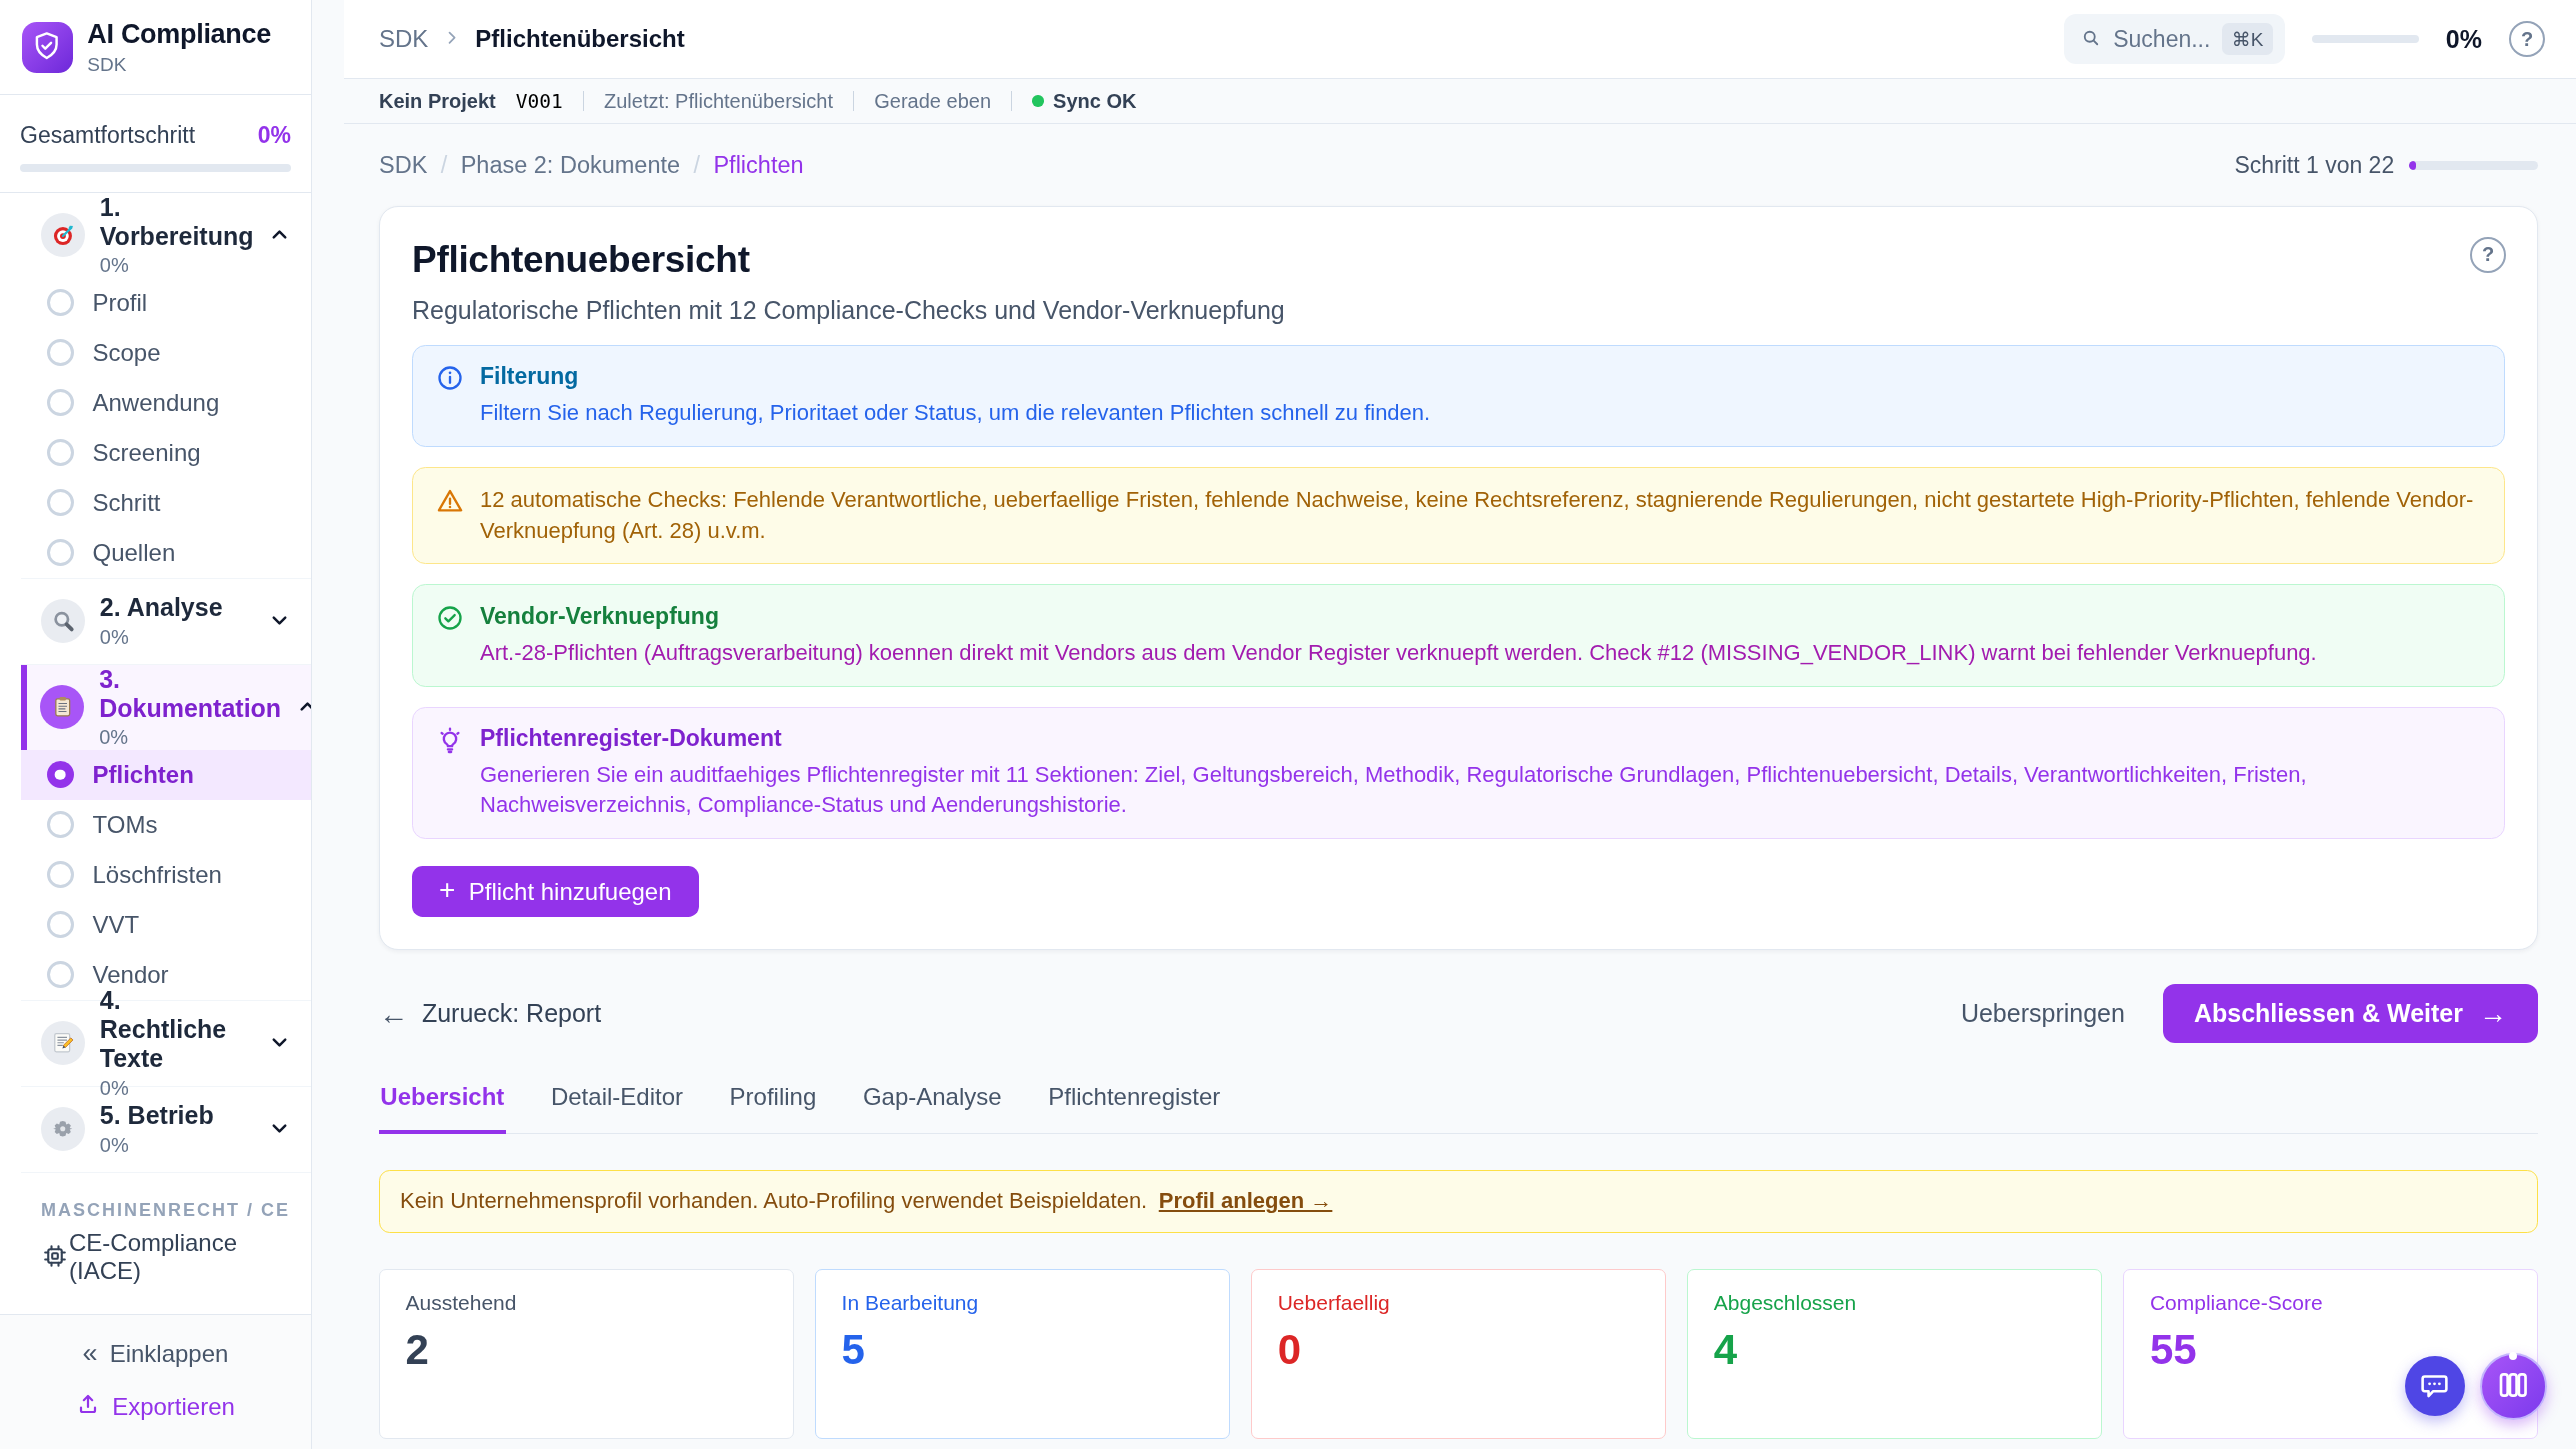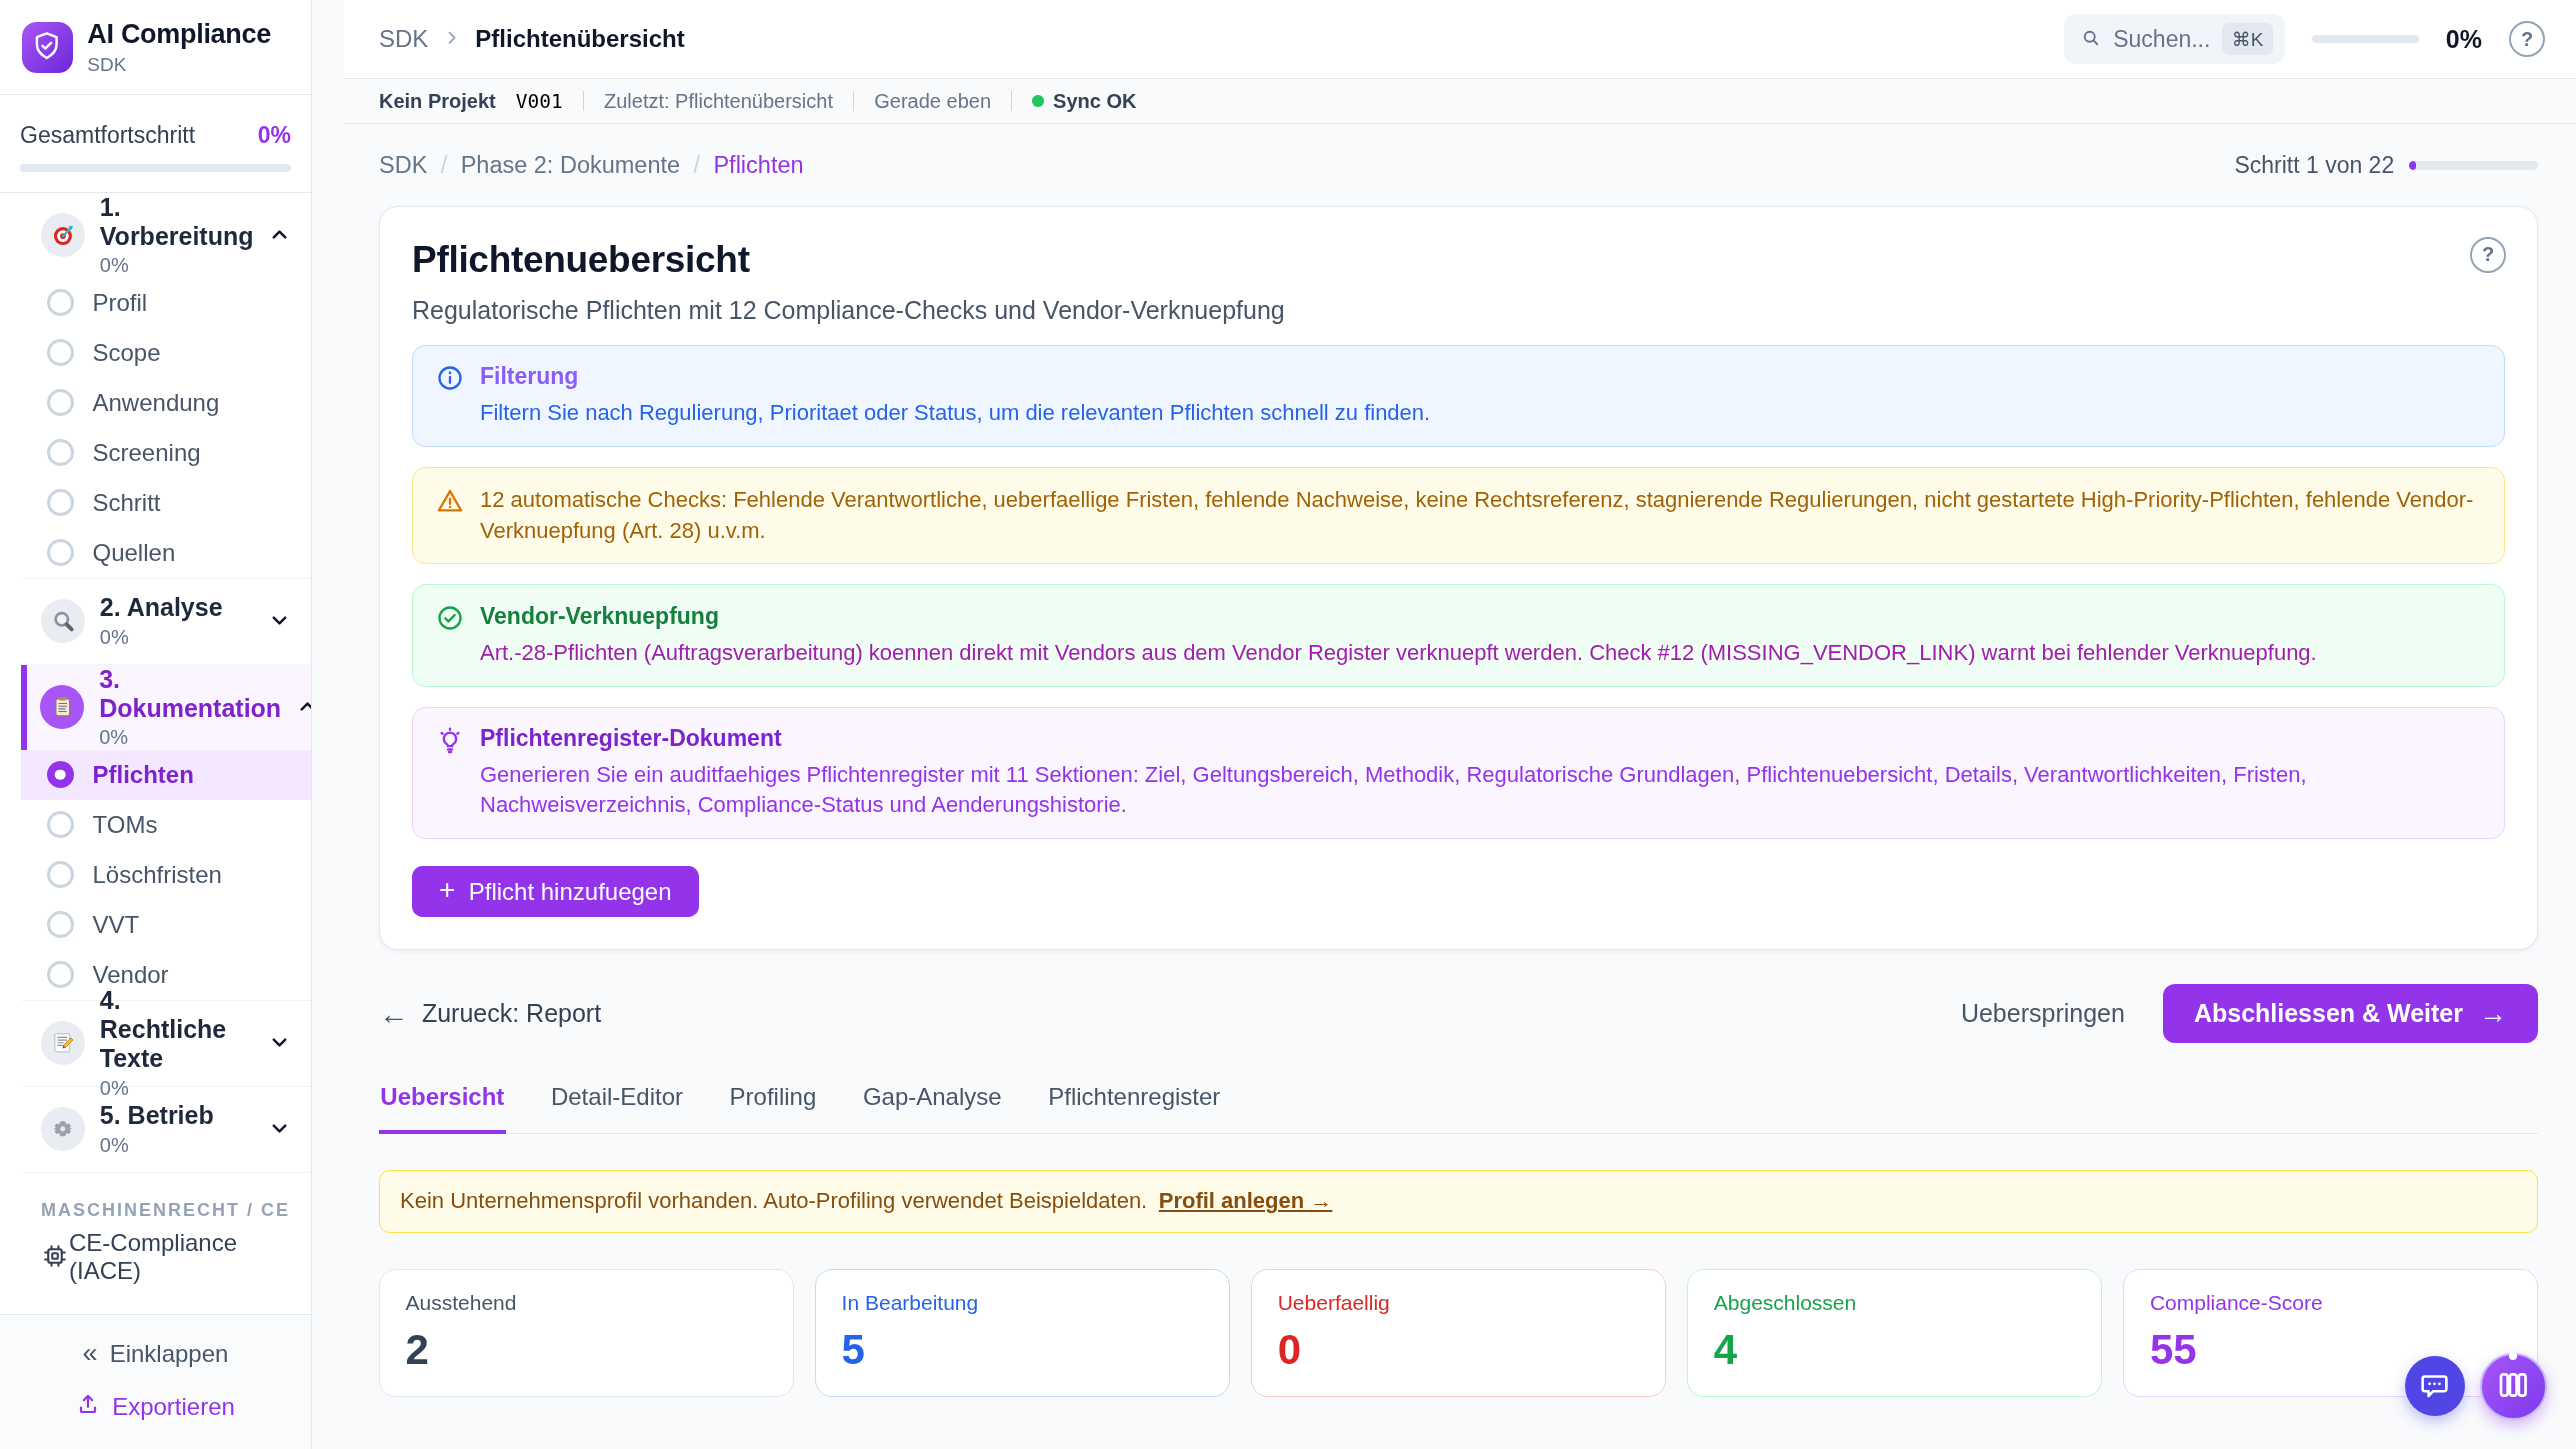--- a/index.html
+++ b/index.html
@@ -87,21 +87,21 @@
   .card-title { font-size:37px; font-weight:bold; color:#0f172a; letter-spacing:-0.3px;}
   .card-sub { font-size:25px; color:#475569; margin-top:14.8px; }
   .card-help { position:absolute; top:29.5px; right:31px; }
 
   .ibox { border-radius:13.4px; padding:17.4px 23px; display:flex; gap:16px; margin-top:20px; border:1.3px solid;}
   .ibox:first-of-type { margin-top:27px; }
   .ibox .ico { flex:none; margin-top:1.3px; }
   .ibox-title { font-size:23px; font-weight:bold; margin-bottom:8px;}
   .ibox-text { font-size:22px; line-height:1.38; }
   .ibox.blue { background:#eff6ff; border-color:#bfdbfe; }
-  .ibox.blue .ibox-title { color:#8b5cf6; } .ibox.blue .ibox-text { color:#2563eb; }
+  .ibox.blue .ibox-title { color:#0369a1; } .ibox.blue .ibox-text { color:#2563eb; }
   .ibox.yellow { background:#fefce8; border-color:#fde68a; }
   .ibox.yellow .ibox-title { color:#b45309; } .ibox.yellow .ibox-text { color:#a16207; }
   .ibox.green { background:#f0fdf4; border-color:#bbf7d0; }
   .ibox.green .ibox-title { color:#15803d; } .ibox.green .ibox-text { color:#a21caf; }
   .ibox.purple { background:#faf5ff; border-color:#e9d5ff; }
   .ibox.purple .ibox-title { color:#7e22ce; } .ibox.purple .ibox-text { color:#9333ea; }
 
   .add-btn { margin-top:27px; height:51px; border:none; background:#9333ea; color:#fff; border-radius:10.7px;
              font-size:24px; font-family:inherit; padding:0 27px; display:inline-flex; align-items:center; gap:13.4px; cursor:pointer;}
   .add-plus { font-size:28px; font-weight:400; margin-top:-2.7px;}
@@ -117,21 +117,21 @@
 
   .tabs { margin-top:36px; display:flex; gap:44px; border-bottom:1.3px solid #e2e8f0; }
   .tab { font-size:24px; color:#475569; padding:4px 1.3px 19px; cursor:pointer; }
   .tab.active { color:#9333ea; font-weight:600; border-bottom:4.7px solid #9333ea; margin-bottom:-1.3px; }
 
   .banner { margin-top:36px; background:#fefce8; border:1.3px solid #fde047; border-radius:10.7px;
             padding:17.4px 20px; font-size:22px; color:#854d0e; }
   .banner-link { font-weight:bold; text-decoration:underline; cursor:pointer; color:#854d0e; margin-left:5.4px;}
 
   .stats { margin-top:36px; display:flex; gap:21.5px; }
-  .stat { flex:1; background:#fff; border-radius:17px; border:1.3px solid #e2e8f0; padding:21.5px 25.5px; height:128px;}
+  .stat { flex:1; background:#fff; border-radius:7px; border:1.3px solid #e2e8f0; padding:21.5px 25.5px; height:170px;}
   .stat-label { font-size:21px; color:#475569; }
   .stat-num { font-size:42px; font-weight:bold; color:#334155; margin-top:10.7px; }
   .stat.blue { border-color:#bfdbfe; } .stat.blue .stat-label,.stat.blue .stat-num { color:#2563eb; }
   .stat.red { border-color:#fecaca; } .stat.red .stat-label,.stat.red .stat-num { color:#dc2626; }
   .stat.green { border-color:#bbf7d0; } .stat.green .stat-label,.stat.green .stat-num { color:#16a34a; }
   .stat.purple { border-color:#e9d5ff; } .stat.purple .stat-label,.stat.purple .stat-num { color:#9333ea; }
 
   
   .fabs { position:absolute; right:29.5px; bottom:29.5px; display:flex; align-items:center; gap:14.8px; }
   .fab-chat { width:60px; height:60px; border-radius:50%; background:#4f46e5; display:flex; align-items:center;

